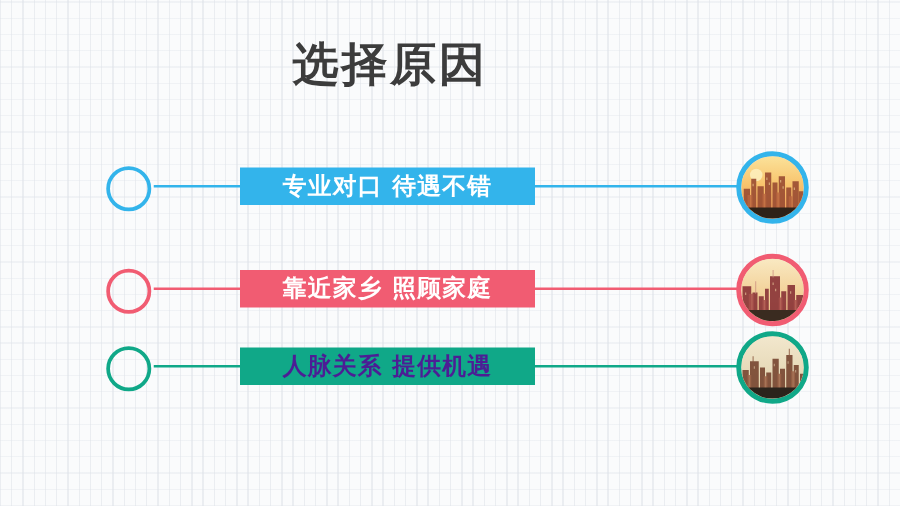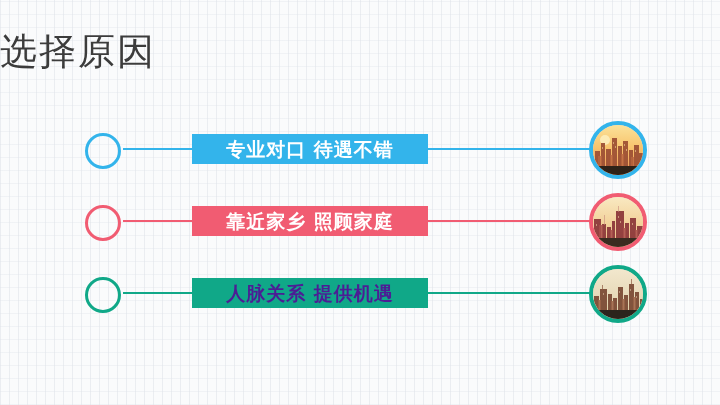--- a/index.html
+++ b/index.html
@@ -34,37 +34,38 @@
         rgba(255,255,255,0) 13px);
     overflow: hidden;
   }
 
   
   .slide-title {
     position: absolute;
     top: 29px;
     left: 0;
     width: 624px;
+    text-align: center;
     font-size: 37px;
     line-height: 46px;
-    font-weight: normal;
+    font-weight: bold;
     color: #3c3c3c;
     letter-spacing: 2px;
     white-space: nowrap;
   }
 
   
   .row {
     position: absolute;
     left: 0;
     width: 668px;
     height: 56px;
   }
   .row-1 { top: 122px; }
-  .row-2 { top: 194px; }
+  .row-2 { top: 204px; }
   .row-3 { top: 266px; }
 
   
   .marker-circle {
     position: absolute;
     left: 85px;
     top: 11px;
     width: 30px;
     height: 30px;
     border-radius: 50%;

